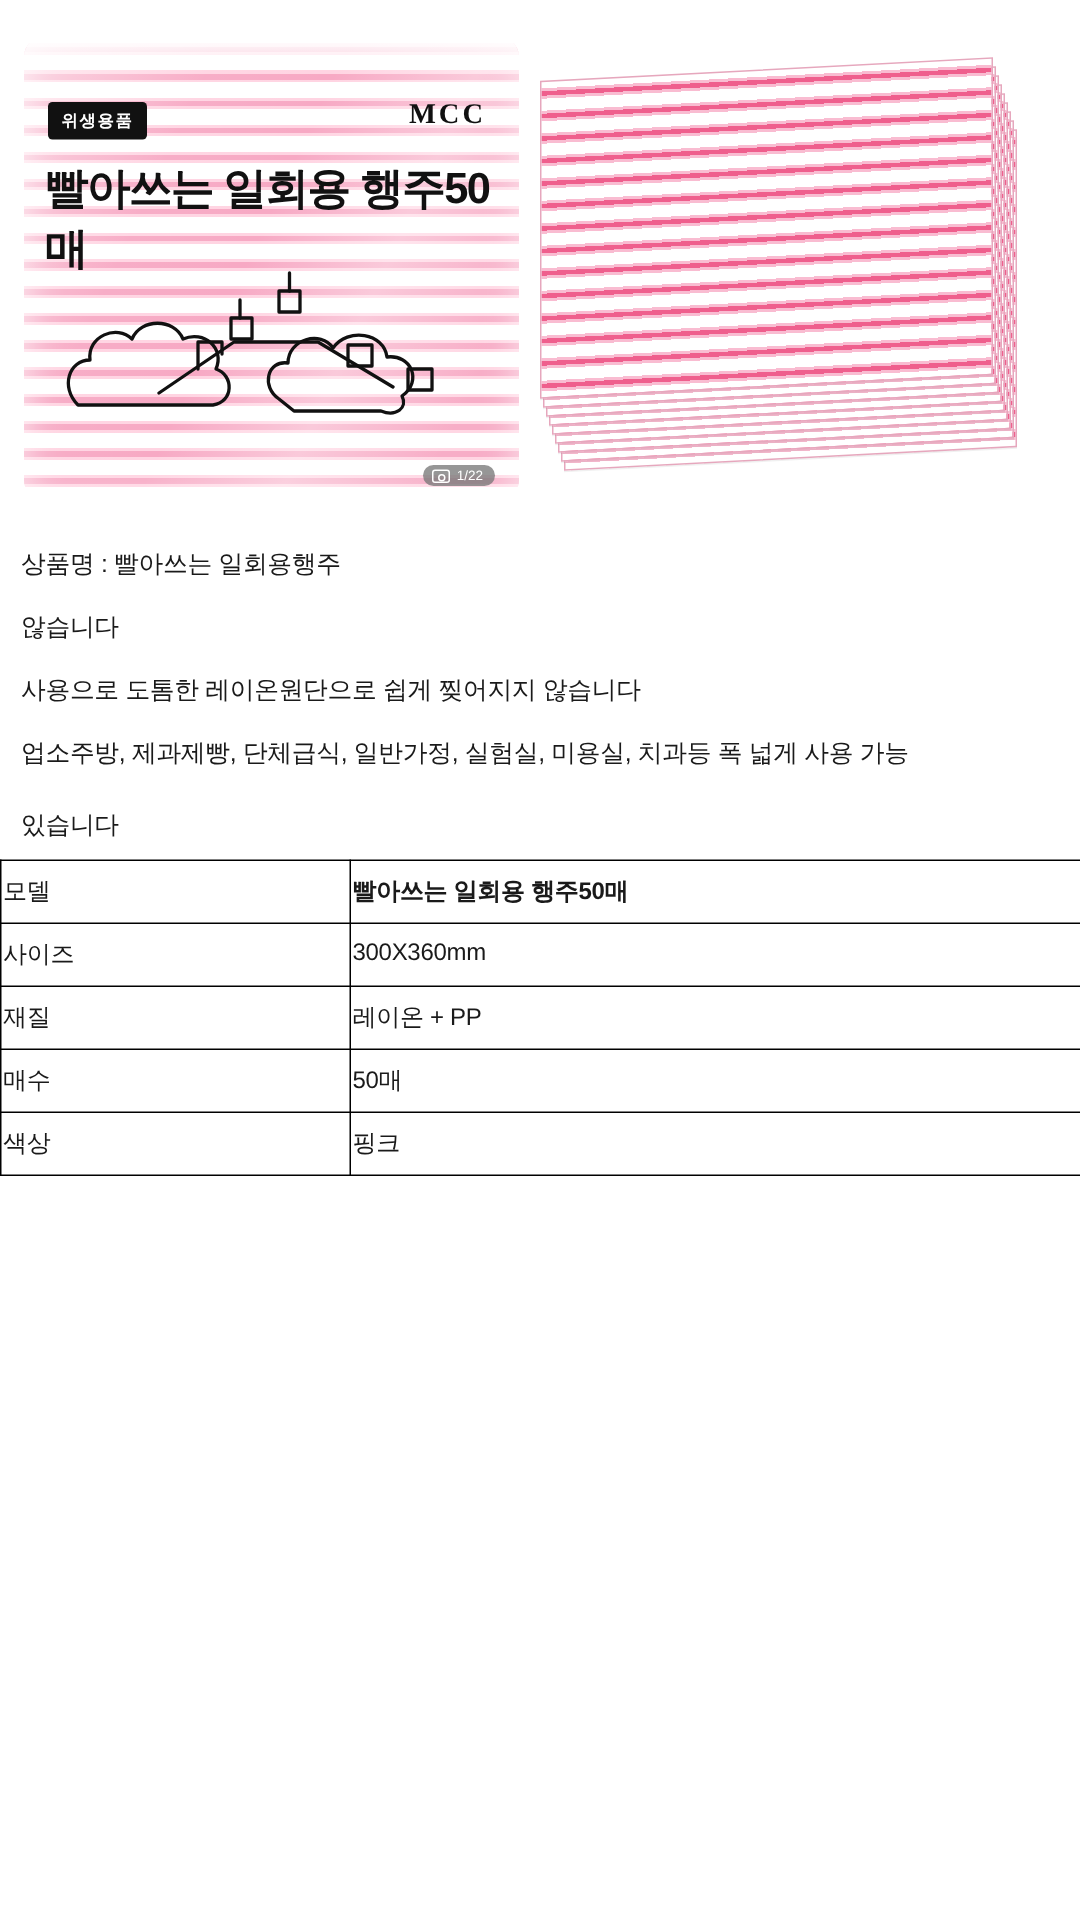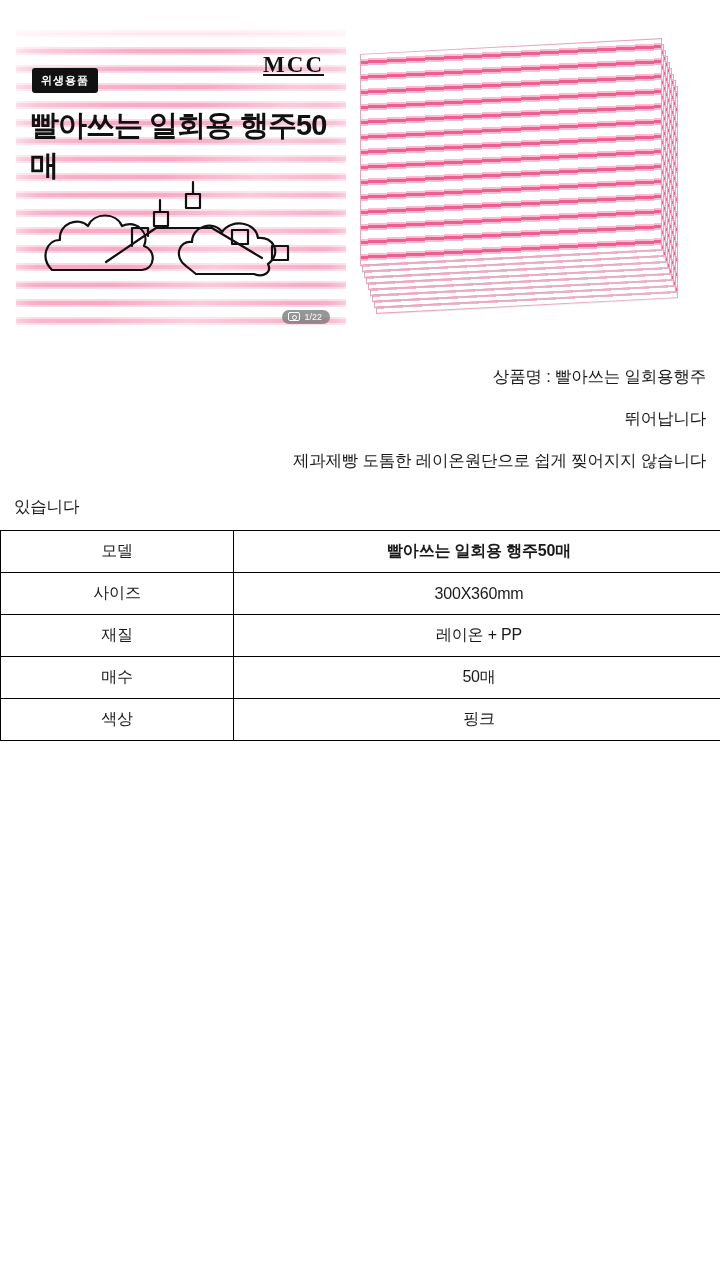--- a/index.html
+++ b/index.html
@@ -73,28 +73,27 @@
     font-size: 11px;
     font-weight: bold;
     letter-spacing: 1px;
     padding: 5px 9px;
     border-radius: 3px;
     z-index: 3;
   }
   .pack-brand {
     position: absolute;
     right: 22px;
-    top: 28px;
-    font-size: 23px;
+    top: 42px;
+    font-size: 19px;
     font-weight: bold;
     color: #111111;
     letter-spacing: 2px;
     z-index: 3;
     font-family: "Liberation Serif", serif;
-    text-decoration: underline;
   }
   .pack-title {
     position: absolute;
     left: 14px;
     right: 14px;
     top: 82px;
     font-size: 29px;
     font-weight: bold;
     color: #111111;
     letter-spacing: -1px;
@@ -112,21 +111,21 @@
   .pack-counter {
     position: absolute;
     right: 16px;
     bottom: 10px;
     background: rgba(120,120,120,0.78);
     color: #ffffff;
     font-size: 9px;
     border-radius: 9px;
     padding: 2px 8px 2px 6px;
     display: flex;
-    align-items: flex-start;
+    align-items: flex-end;
     gap: 4px;
     z-index: 4;
   }
   .cam-ico {
     display: inline-block;
     width: 10px;
     height: 7px;
     border: 1px solid #ffffff;
     border-radius: 2px;
     position: relative;
@@ -168,39 +167,38 @@
   
   .text-block {
     padding: 16px 14px 0 14px;
   }
   .line {
     font-size: 16.5px;
     line-height: 1.22;
     margin: 0 0 22px 0;
     color: #1a1a1a;
     letter-spacing: -0.2px;
-    text-align: right;
   }
   .spec-heading {
     font-size: 16.5px;
     margin: 26px 0 12px 0;
     letter-spacing: -0.2px;
   }
 
   
   table.spec {
     border-collapse: collapse;
     width: 720px;
     table-layout: fixed;
     margin: 0;
   }
   table.spec td {
     border: 1px solid #000000;
     height: 39px;
-    text-align: center;
+    text-align: left;
     vertical-align: middle;
     font-size: 16px;
     letter-spacing: -0.2px;
     color: #1a1a1a;
   }
   table.spec td.k { width: 230px; }
   table.spec td.v { width: 488px; }
   table.spec tr:first-child td.v { font-weight: bold; }
 </style>
 </head>
@@ -243,22 +241,23 @@
     <div class="sheet" style="left:6px;  top:16px; transform: skewY(-3deg);"></div>
     <div class="sheet" style="left:4px;  top:10px; transform: skewY(-3deg);"></div>
     <div class="sheet" style="left:2px;  top:4px;  transform: skewY(-3deg);"></div>
     <div class="sheet" style="left:0px;  top:-2px; transform: skewY(-3deg);"></div>
   </div>
 
 </div>
 
 <div class="text-block">
   <p class="line">상품명 : 빨아쓰는 일회용행주</p>
-  <p class="line">뛰어납니다</p>
-  <p class="line">제과제빵 도톰한 레이온원단으로 쉽게 찢어지지 않습니다</p>
+  <p class="line">않습니다</p>
+  <p class="line">사용으로 도톰한 레이온원단으로 쉽게 찢어지지 않습니다</p>
+  <p class="line">업소주방, 제과제빵, 단체급식, 일반가정, 실험실, 미용실, 치과등 폭 넓게 사용 가능</p>
   <p class="spec-heading">있습니다</p>
 </div>
 
 <table class="spec">
   <tbody>
     <tr>
       <td class="k">모델</td>
       <td class="v">빨아쓰는 일회용 행주50매</td>
     </tr>
     <tr>

